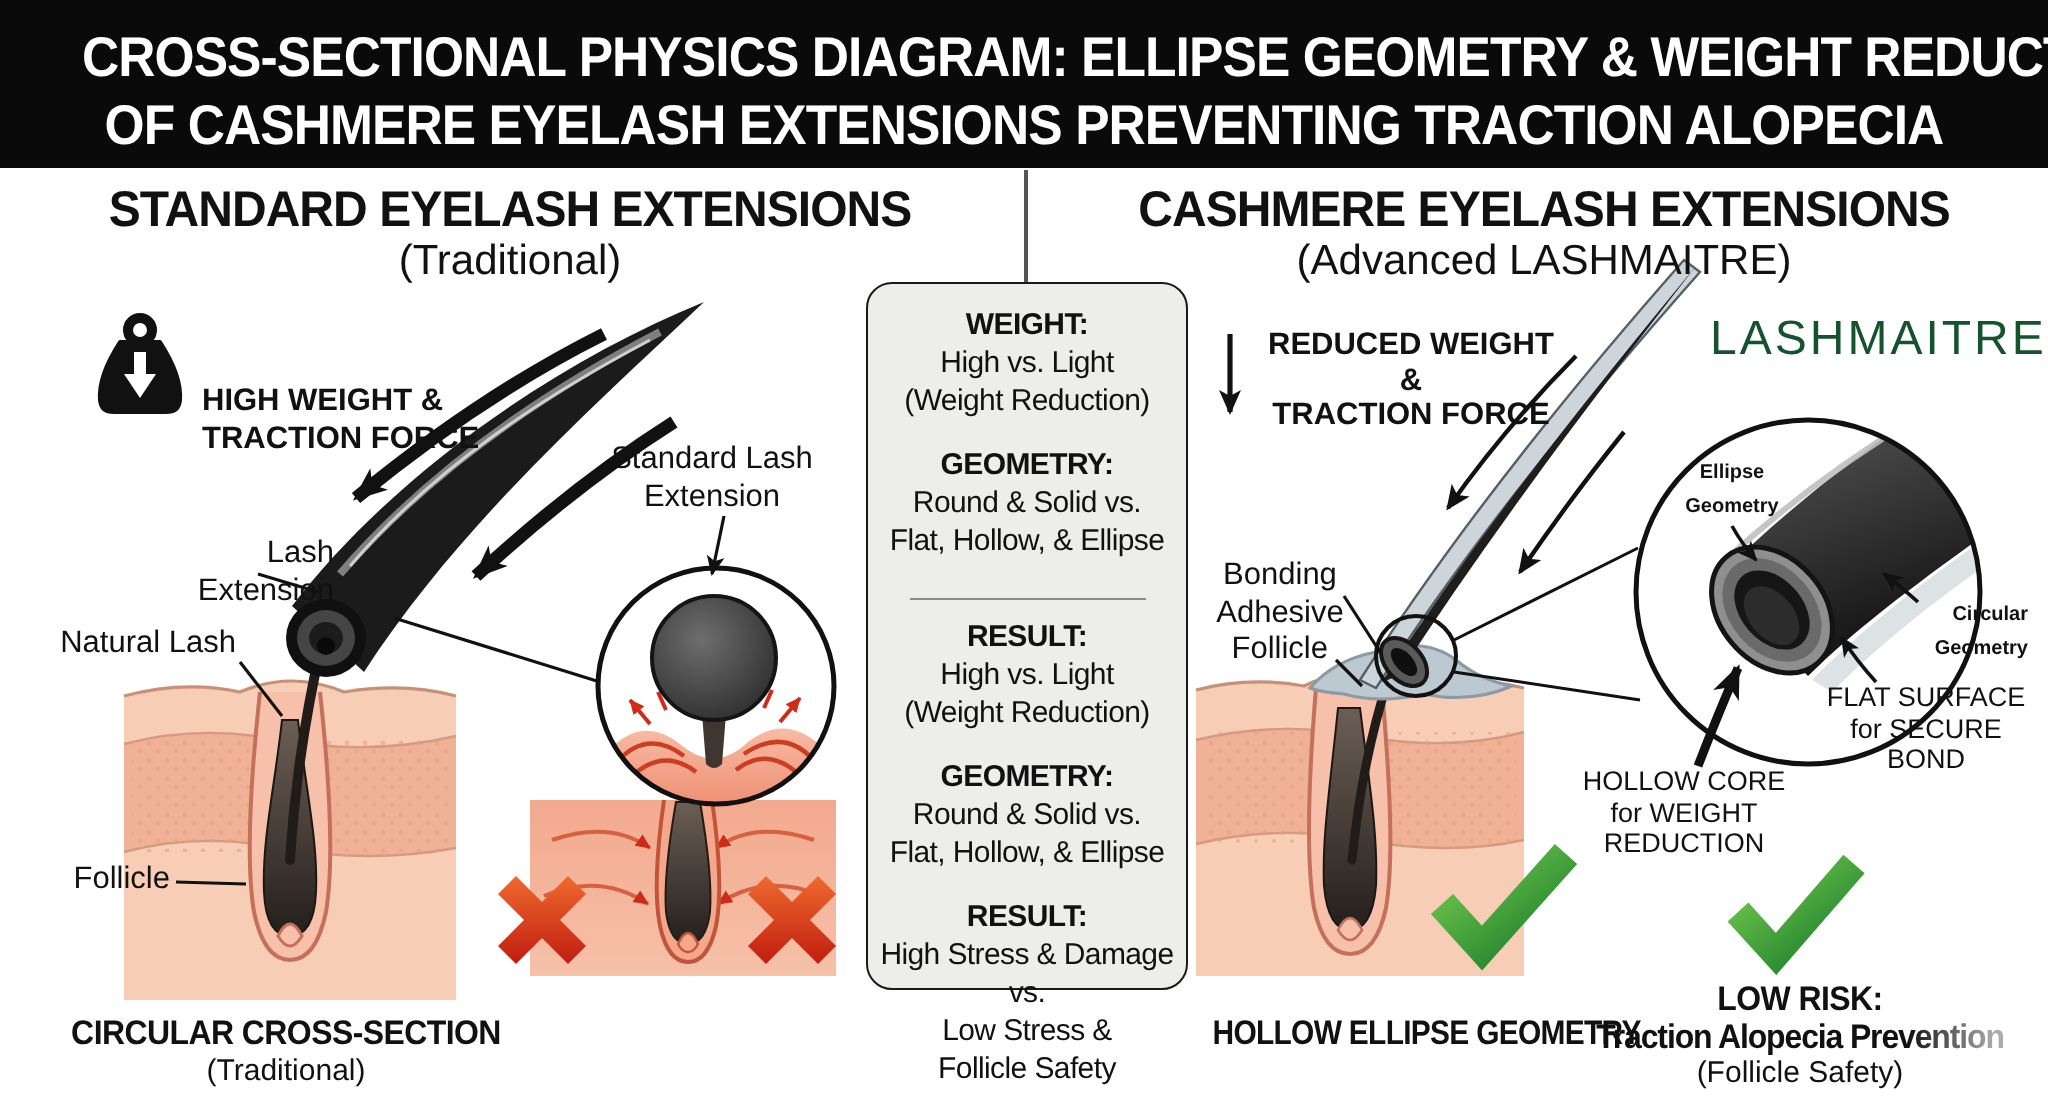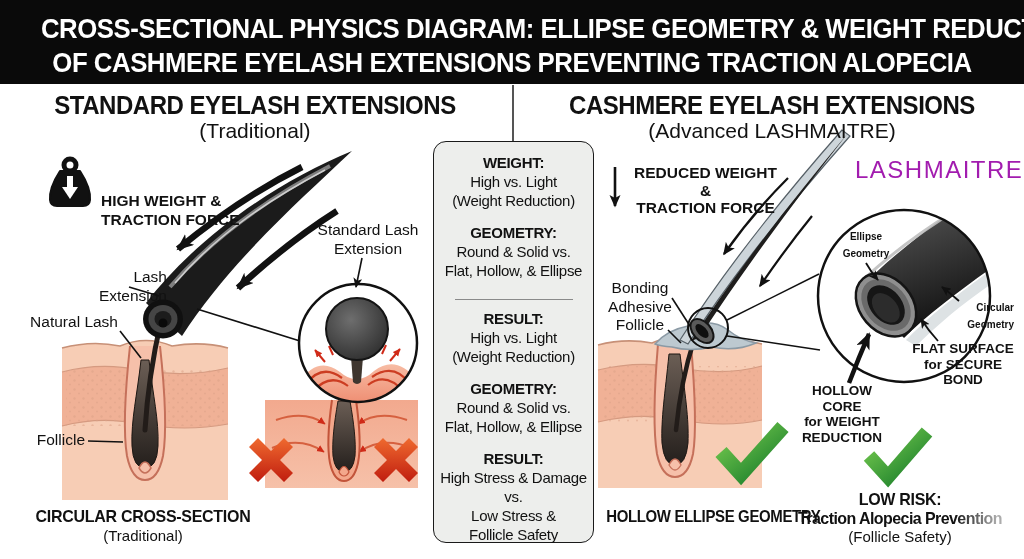--- a/index.html
+++ b/index.html
@@ -13,34 +13,34 @@
   
   .banner{position:absolute;left:0;top:0;width:1024px;height:84px;background:#0a0a0a;}
   .banner .bl{position:absolute;width:1024px;text-align:center;color:#fff;font-weight:bold;
               font-size:28px;letter-spacing:-0.5px;transform:scaleX(0.92);transform-origin:center;white-space:nowrap;}
   
   .hdr{font-size:25px;font-weight:bold;letter-spacing:-0.5px;white-space:nowrap;transform:scaleX(0.96);transform-origin:center;}
   .sub{font-size:21px;}
   
   .lbl{font-size:15.5px;line-height:18.5px;}
   .lblb{font-size:10px;line-height:16.5px;font-weight:bold;}
-  .lblbs{font-size:13.5px;line-height:15.5px;font-weight:bold;}
+  .lblbs{font-size:13.5px;line-height:15.5px;font-weight:normal;}
   
   .capt{font-size:17px;line-height:18.5px;font-weight:bold;letter-spacing:-0.3px;white-space:nowrap;}
   .caps{font-size:15px;line-height:17px;}
   
-  .cbox{position:absolute;left:433px;top:141px;width:161px;height:402px;box-sizing:border-box;
+  .cbox{position:absolute;left:433px;top:141px;width:161px;height:354px;box-sizing:border-box;
         background:#edeeec;border:1.6px solid #1a1a1a;border-radius:13px;
         display:flex;flex-direction:column;align-items:center;padding-top:11px;}
   .cbox .sec{text-align:center;font-size:15px;line-height:19px;letter-spacing:-0.3px;}
   .cbox .sec .st{font-weight:bold;}
   .cbox .div{width:118px;border-top:1.4px solid #8a8a8a;margin:9px 0;}
   .m13{margin-bottom:13px;} .m10{margin-bottom:10px;}
   .vline{position:absolute;left:512px;top:85px;width:1.6px;height:57px;background:#555;}
-  .brand{font-size:24px;font-weight:400;letter-spacing:1.5px;color:#a21caf;white-space:nowrap;}
+  .brand{font-size:24px;font-weight:400;letter-spacing:1.5px;color:#14532d;white-space:nowrap;}
   .fadeR{-webkit-mask-image:linear-gradient(90deg,#000 76%,rgba(0,0,0,0.35) 97%);
          mask-image:linear-gradient(90deg,#000 76%,rgba(0,0,0,0.35) 97%);}
   svg{position:absolute;left:0;top:0;}
 </style>
 </head>
 <body>
 
 <div class="stage">
 
   <svg width="1024" height="559" viewBox="0 0 1024 559">
@@ -296,21 +296,21 @@
   <div class="t b" style="left:101px;top:160px;width:160px;font-size:15.5px;line-height:19px;margin-top:31px;">
     <div>HIGH WEIGHT &amp;</div>
     <div>TRACTION FORCE</div>
   </div>
   <div class="t r lbl" style="left:56px;top:268px;width:75px;margin-left:36px;">
     <div>Lash</div>
     <div>Extension</div>
   </div>
   <div class="t r lbl" style="left:8px;top:313px;width:110px;">Natural Lash</div>
   <div class="t r lbl" style="left:33px;top:431px;width:52px;">Follicle</div>
-  <div class="t c lbl" style="left:304px;top:221px;width:128px;">
+  <div class="t c lbl" style="left:292px;top:221px;width:128px;">
     <div>Standard Lash</div>
     <div>Extension</div>
   </div>
   <div class="t c" style="left:18px;top:508px;width:250px;">
     <div class="capt cond">CIRCULAR CROSS-SECTION</div>
     <div class="caps">(Traditional)</div>
   </div>
 
   <div class="t c b" style="left:628px;top:164px;width:155px;font-size:15.5px;line-height:17.5px;">
     <div>REDUCED WEIGHT &amp;</div>

